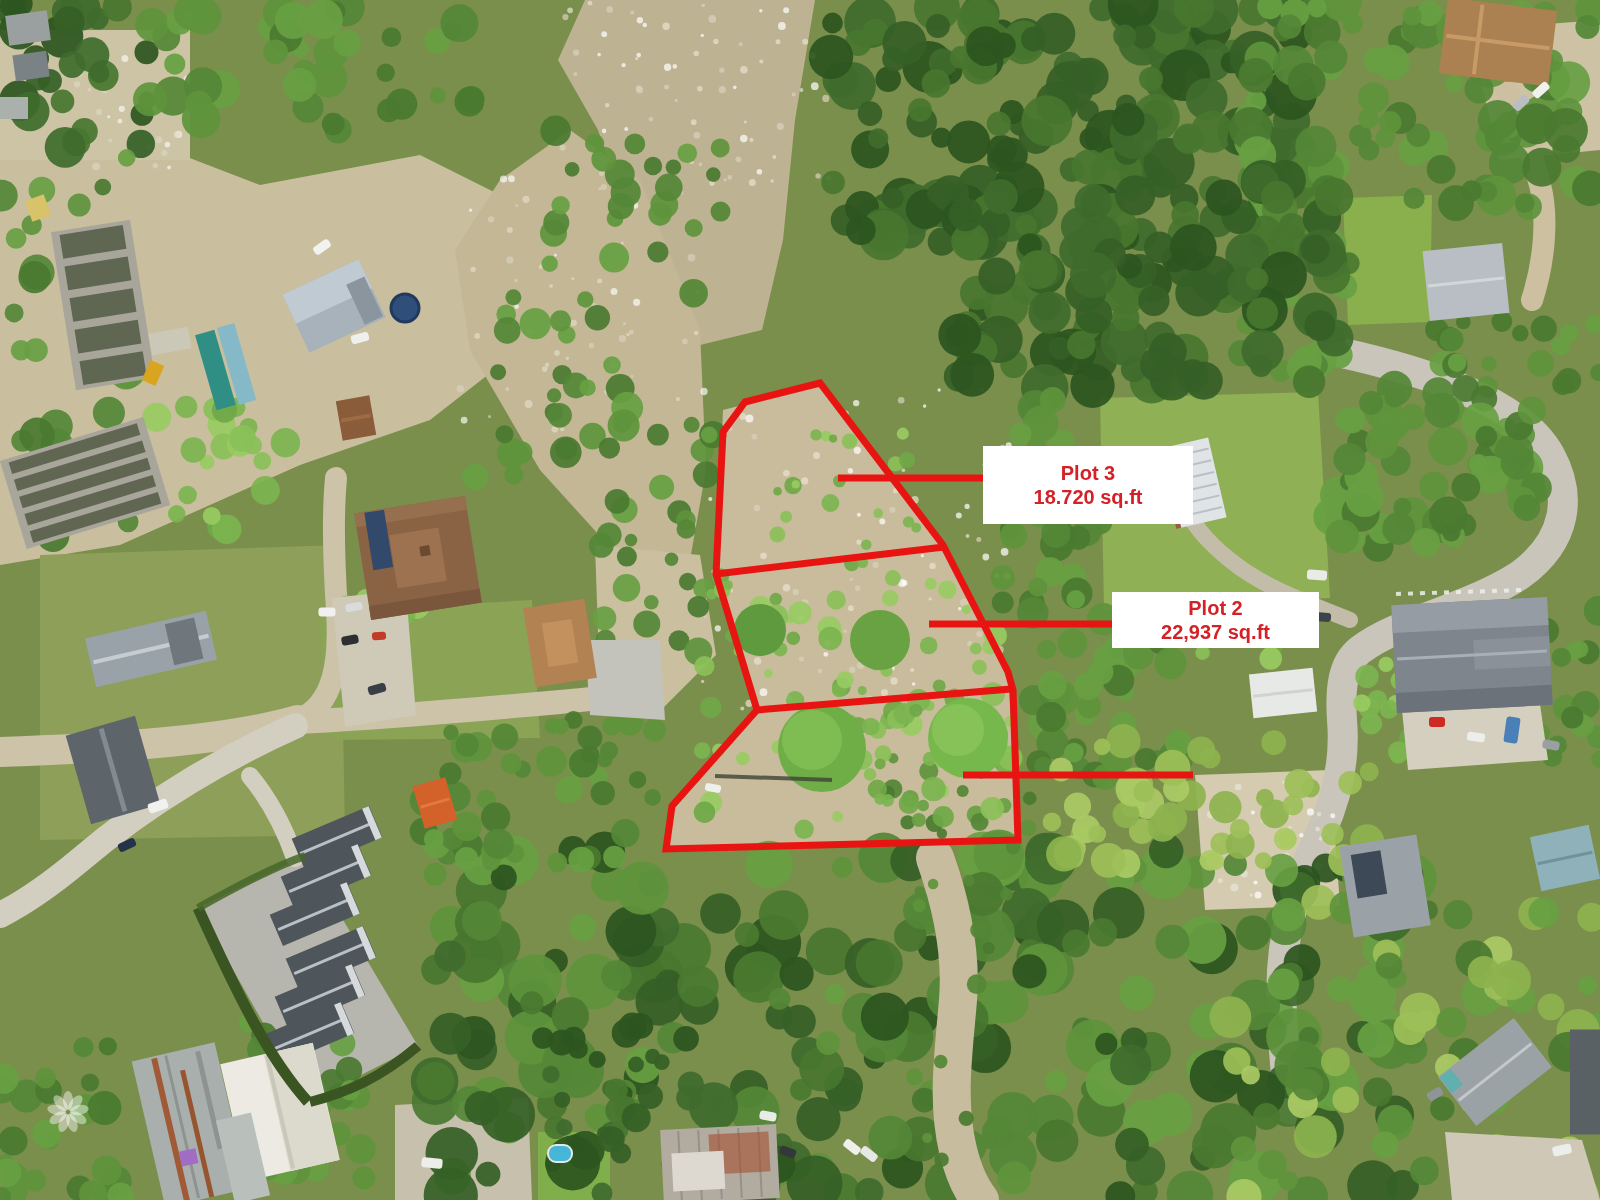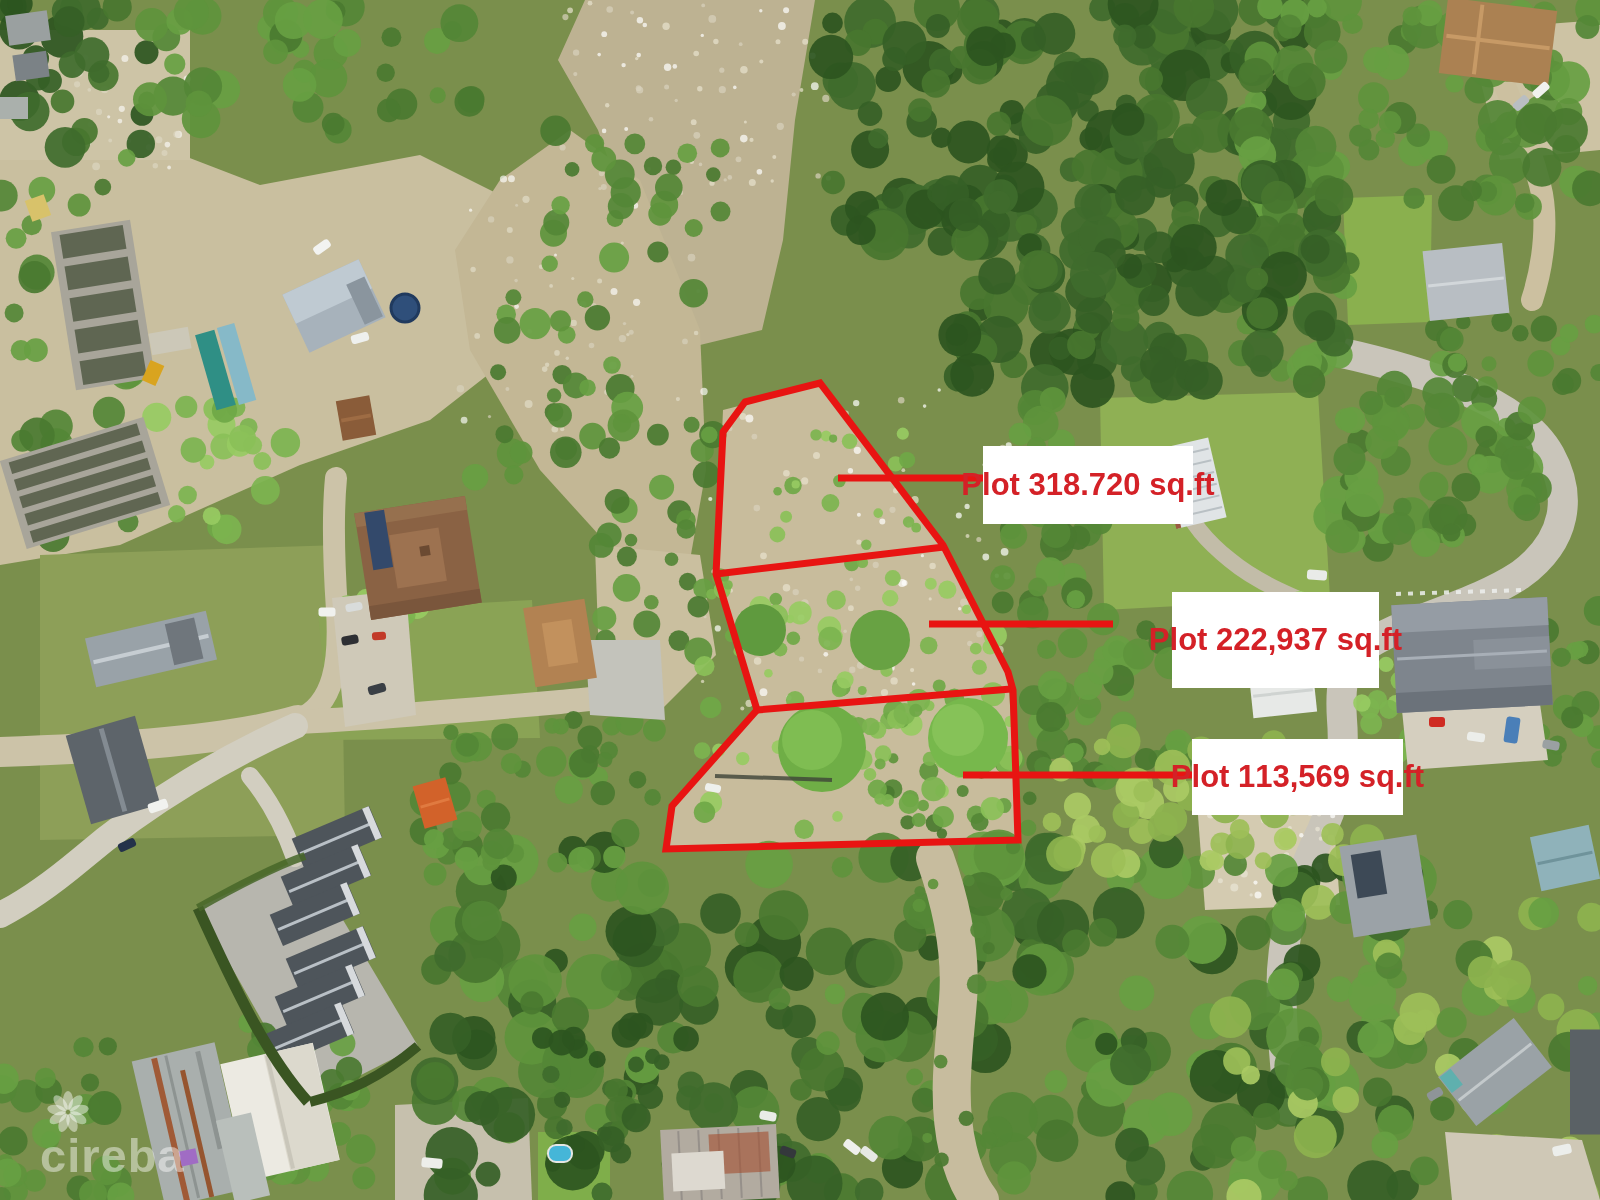--- a/index.html
+++ b/index.html
@@ -1,22 +1,22 @@
 <!DOCTYPE html>
 <html style="--plot-line: #e81412; --label-bg: #ffffff; --label-text: #d42127; --watermark: rgba(255,255,255,0.45);"><head>
 <meta charset="utf-8">
 <style>
   html,body{margin:0;padding:0;background:#1b1b1b;}
   #stage{position:relative;width:1600px;height:1200px;overflow:hidden;
          font-family:"Liberation Sans",sans-serif;background:#7a8f4c;}
   #scene{position:absolute;left:0;top:0;width:100%;height:100%;display:block;}
   .red{stroke:var(--plot-line,#e81412);fill:none;stroke-width:7px;stroke-linejoin:miter;stroke-linecap:butt;}
-  .plot-label{position:absolute;display:flex;flex-direction:row;align-items:center;justify-content:center;
+  .plot-label{position:absolute;display:flex;flex-direction:column;align-items:center;justify-content:center;
      background:var(--label-bg,#fff);color:var(--label-text,#d42127);
-     font-weight:bold;font-size:31px;line-height:1.22;text-align:center;white-space:nowrap;}
+     font-weight:bold;font-size:20px;line-height:1.22;text-align:center;white-space:nowrap;}
   .watermark{position:absolute;left:18px;top:1086px;width:240px;height:120px;
      color:var(--watermark,rgba(255,255,255,.45));}
   .wm-flower{position:absolute;left:28px;top:4px;}
   .wm-text{position:absolute;left:22px;top:42px;font-size:47px;font-weight:bold;letter-spacing:1px;}
 </style>
 </head>
 <body>
 
 <div id="stage">
 
@@ -2062,39 +2062,34 @@
     <line class="red" x1="838" y1="478" x2="984" y2="478"></line>
     <line class="red" x1="929" y1="624" x2="1113" y2="624"></line>
     <line class="red" x1="963" y1="775" x2="1193" y2="775"></line>
   </g>
 </svg>
 
 <div class="plot-label" style="left:983px;top:446px;width:210px;height:78px">
   <span>Plot 3</span>
   <span>18.720 sq.ft</span>
 </div>
-<div class="plot-label" style="left:1172px;top:592px;width:207px;height:96px">
+<div class="plot-label" style="left:1112px;top:592px;width:207px;height:56px">
   <span>Plot 2</span>
   <span>22,937 sq.ft</span>
-</div>
-<div class="plot-label" style="left:1192px;top:739px;width:211px;height:76px">
-  <span>Plot 1</span>
-  <span>13,569 sq.ft</span>
 </div>
 
 <div class="watermark">
   <svg class="wm-flower" width="44" height="44" viewBox="0 0 44 44">
     <g fill="currentColor">
       <ellipse cx="22" cy="10.5" rx="5" ry="9.5"></ellipse>
       <ellipse cx="22" cy="10.5" rx="5" ry="9.5" transform="rotate(40 22 22)"></ellipse>
       <ellipse cx="22" cy="10.5" rx="5" ry="9.5" transform="rotate(80 22 22)"></ellipse>
       <ellipse cx="22" cy="10.5" rx="5" ry="9.5" transform="rotate(120 22 22)"></ellipse>
       <ellipse cx="22" cy="10.5" rx="5" ry="9.5" transform="rotate(160 22 22)"></ellipse>
       <ellipse cx="22" cy="10.5" rx="5" ry="9.5" transform="rotate(200 22 22)"></ellipse>
       <ellipse cx="22" cy="10.5" rx="5" ry="9.5" transform="rotate(240 22 22)"></ellipse>
       <ellipse cx="22" cy="10.5" rx="5" ry="9.5" transform="rotate(280 22 22)"></ellipse>
       <ellipse cx="22" cy="10.5" rx="5" ry="9.5" transform="rotate(320 22 22)"></ellipse>
     </g>
   </svg>
-  <div class="wm-text">cireba</div>
 </div>
 
 </div>
 
 </body></html>

